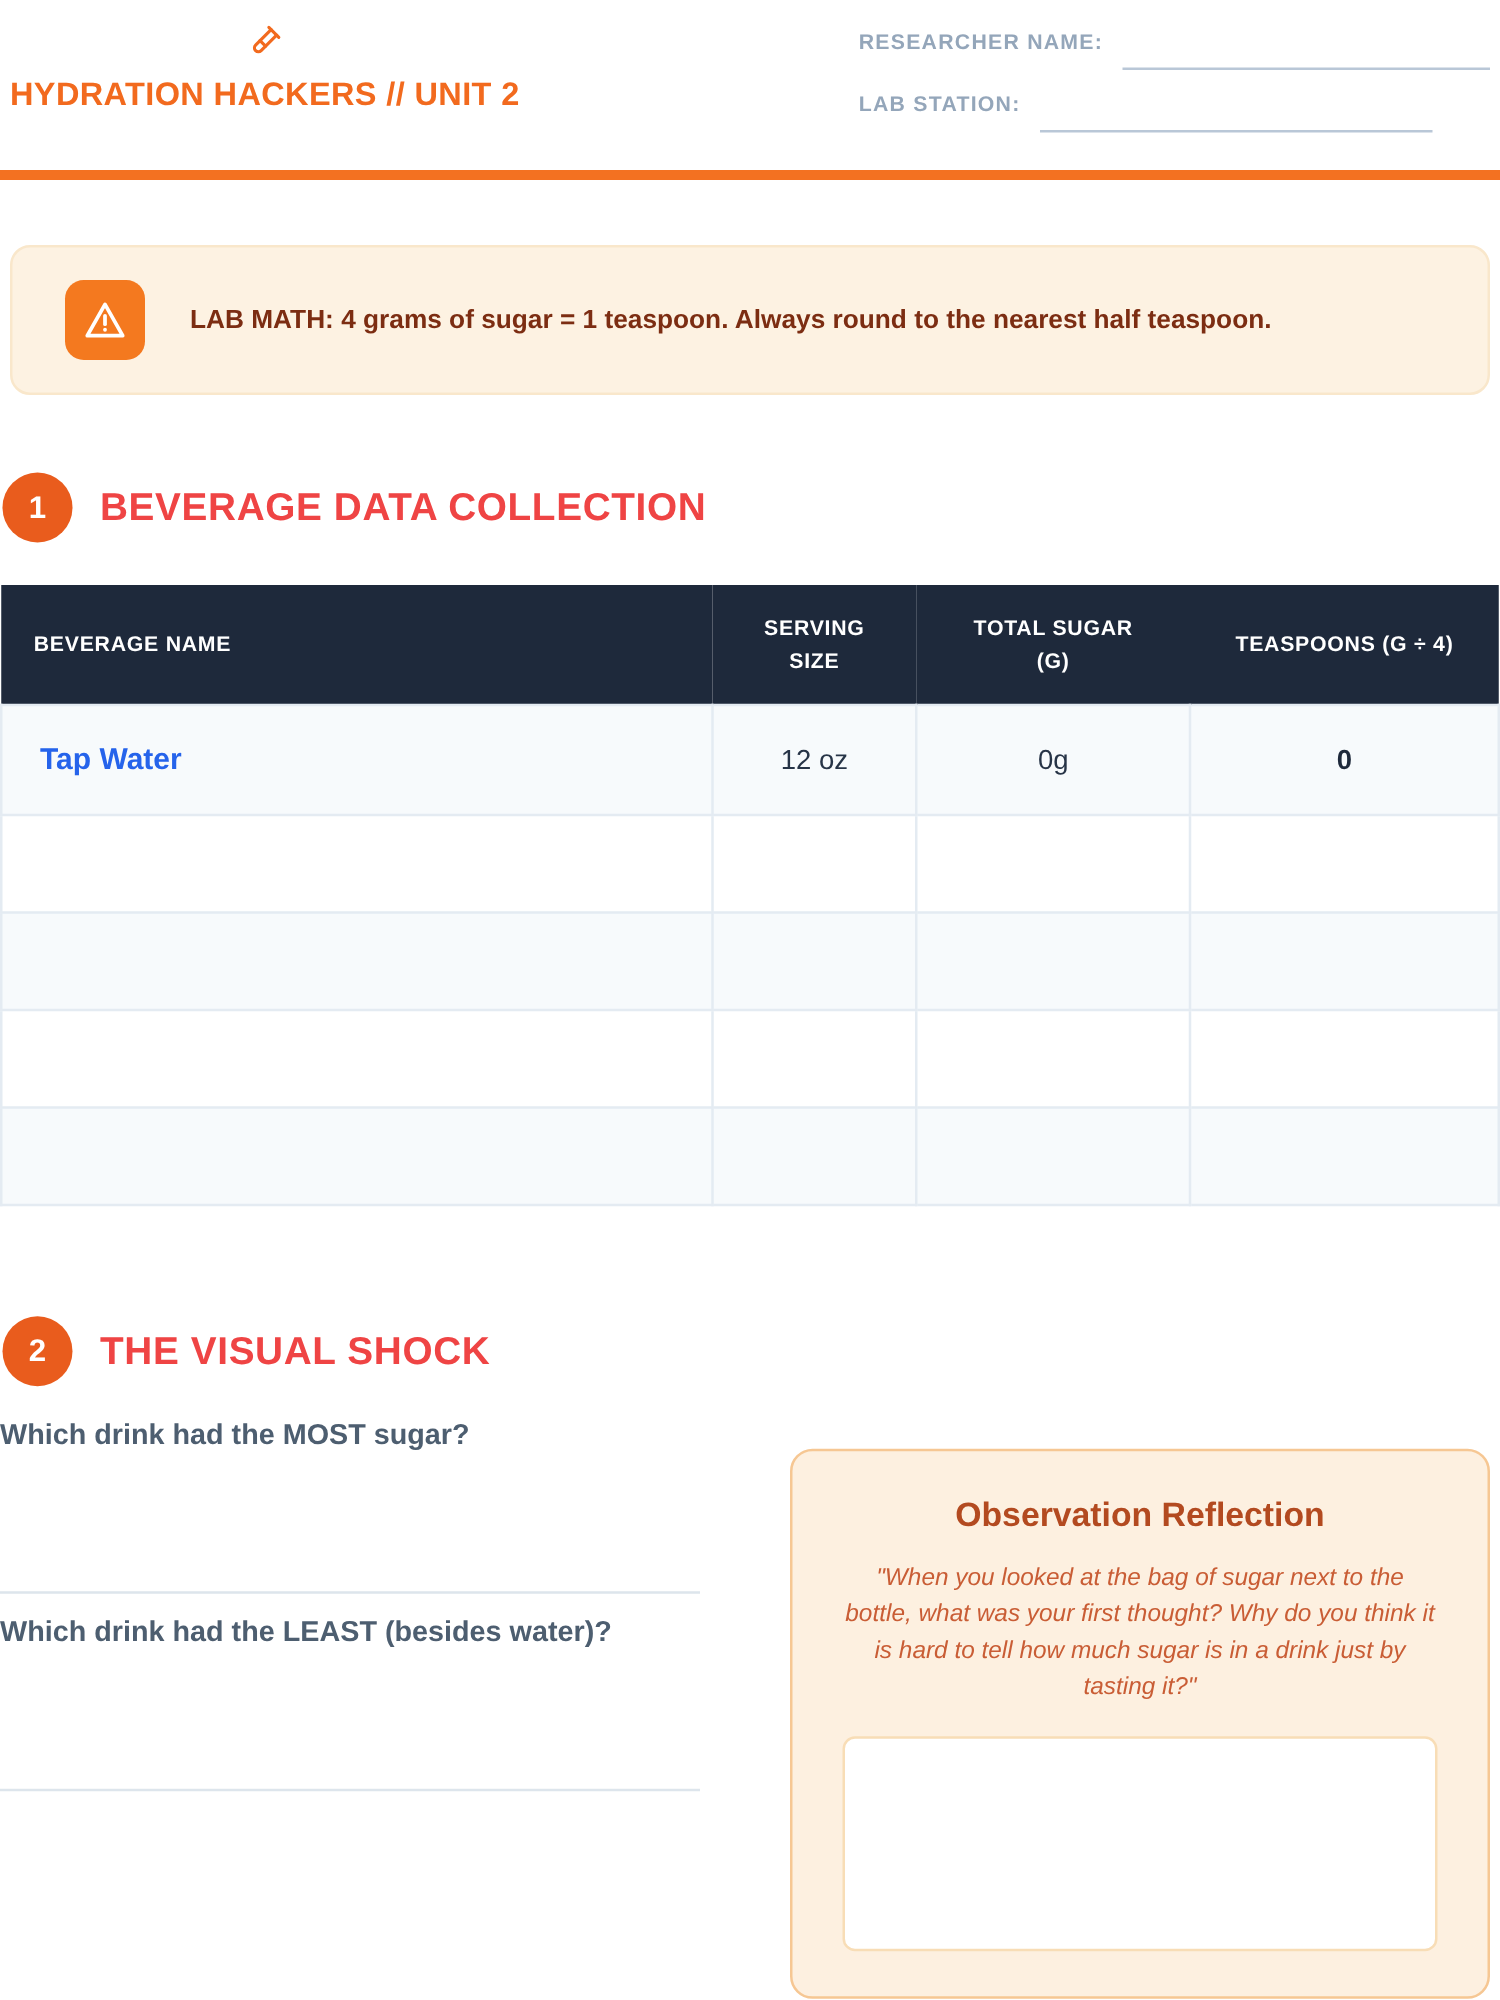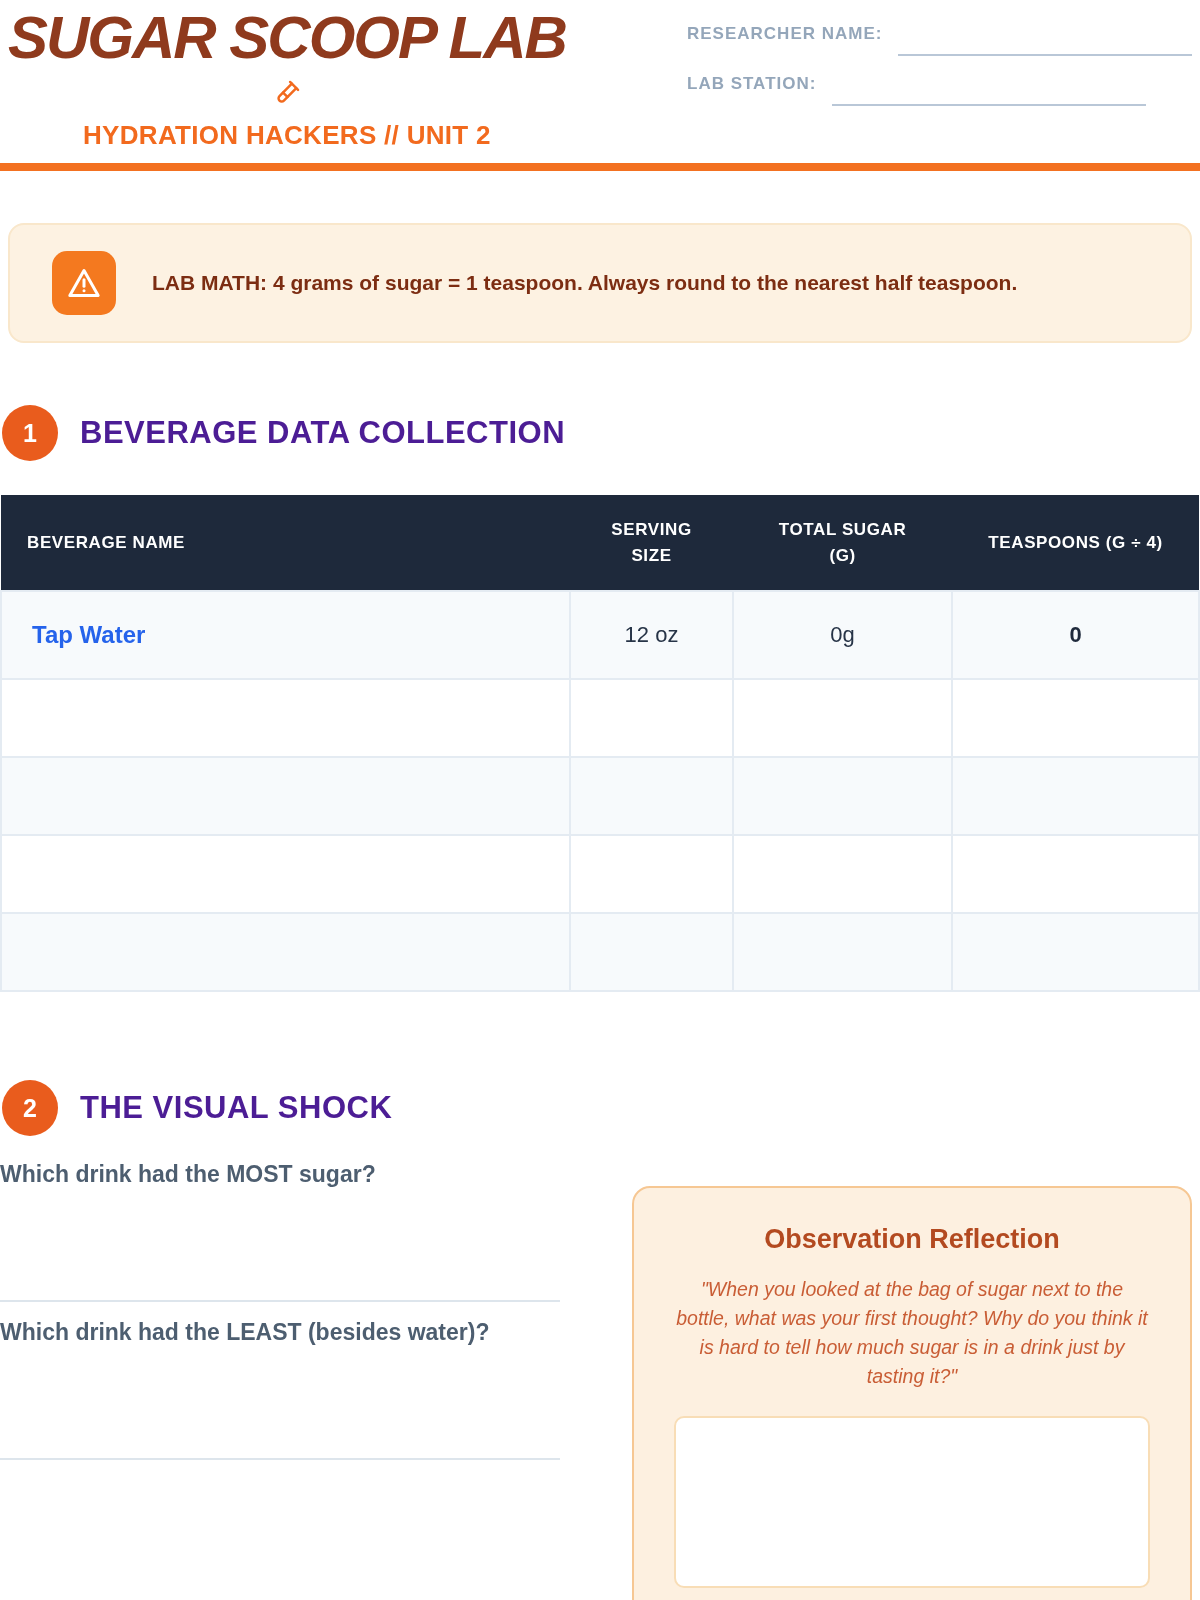--- a/index.html
+++ b/index.html
@@ -50,21 +50,21 @@
   .callout-text { color: #7c2d12; font-size: 21px; font-weight: bold; }
 
   
   .section-heading { display: flex; align-items: center; gap: 22px; margin: 62px 8px 34px 2px; }
   .section-heading.s2 { margin-top: 88px; margin-bottom: 24px; }
   .num-circle {
     width: 56px; height: 56px; border-radius: 50%; background: #e95c1d;
     color: #ffffff; font-size: 25px; font-weight: bold;
     display: flex; align-items: center; justify-content: center; flex-shrink: 0;
   }
-  .section-heading h2 { margin: 0; font-size: 31px; color: #4c1d95; letter-spacing: 0.5px; font-weight: bold; }
+  .section-heading h2 { margin: 0; font-size: 31px; color: #ef4444; letter-spacing: 0.5px; font-weight: bold; }
 
   
   table.data-table { width: 1200px; border-collapse: collapse; table-layout: fixed; }
   .data-table thead th {
     background: #1e293b; color: #ffffff; font-size: 17px; font-weight: bold;
     letter-spacing: 0.6px; padding: 22px 12px; text-align: center; line-height: 1.5;
   }
   .data-table th.c1 { text-align: left; padding-left: 26px; margin-left: 32px; }
   .data-table th.c2 { padding: 22px 34px; }
   .data-table th.c3 { padding: 22px 38px; }
@@ -101,21 +101,20 @@
     font-size: 19px; color: #1d2b3a; text-align: left; padding: 10px;
   }
 </style>
 </head>
 <body>
 
 <div class="page">
 
   <div class="header">
     <div class="header-left">
-      <h1 class="title">SUGAR SCOOP LAB</h1>
       <div class="subtitle-row">
         <span class="tube-icon">
           <svg viewBox="0 0 24 24" width="30" height="30">
             <g transform="rotate(45 12 12)" fill="none" stroke="#f26a1e" stroke-width="2" stroke-linecap="round">
               <path d="M9.5 4 L9.5 18 A2.5 2.5 0 0 0 14.5 18 L14.5 4"></path>
               <line x1="7.5" y1="4" x2="16.5" y2="4"></line>
               <line x1="9.5" y1="14" x2="14.5" y2="14"></line>
             </g>
           </svg>
         </span>

